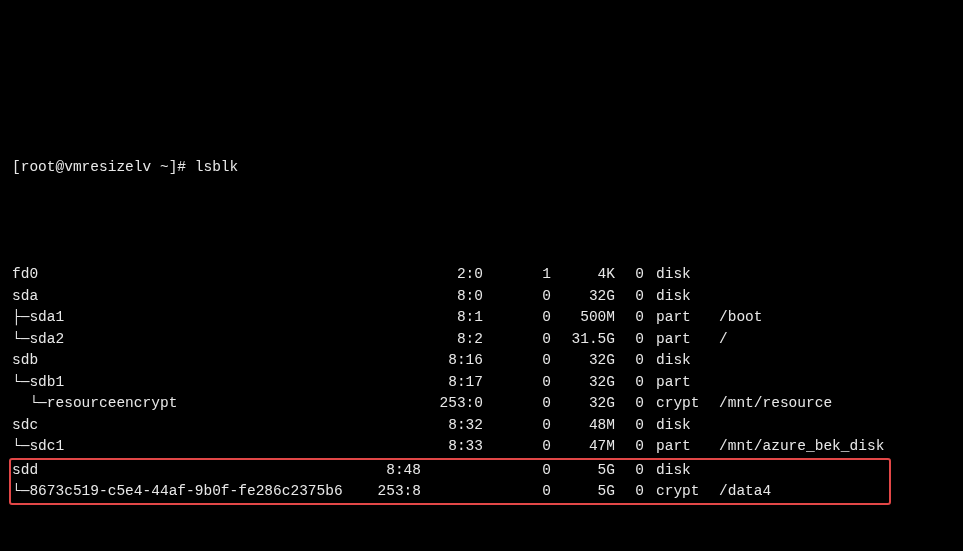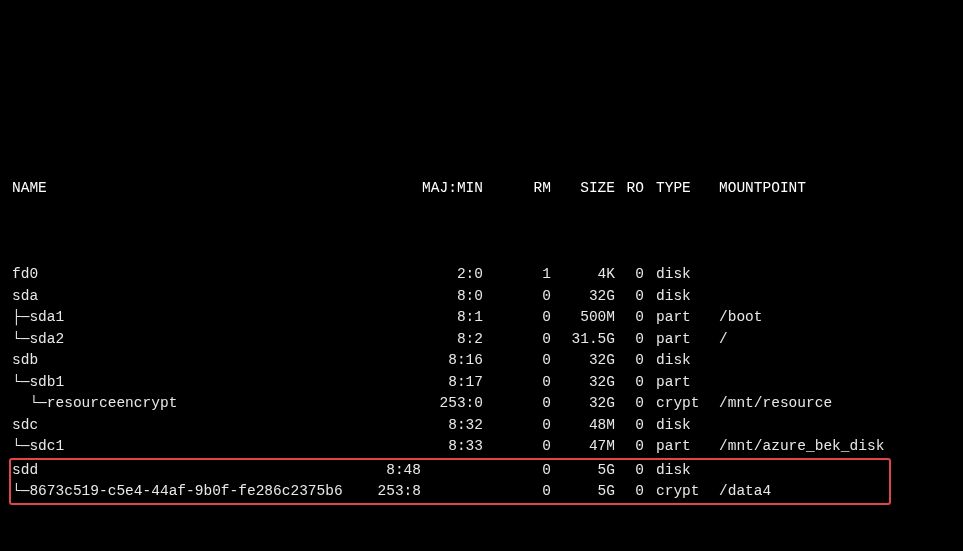--- a/index.html
+++ b/index.html
@@ -38,29 +38,21 @@
     }
     .header-row { color: #fff; }
   </style>
 </head>
 <body>
 
 
 
 <div id="terminal">
 
+  <div class="prompt-line">[root@vmresizelv ~]# lsblk</div>
 
-  <div class="row header-row">
-    <span class="c-nm">NAME</span>
-    <span class="c-mm">MAJ:MIN</span>
-    <span class="c-rm">RM</span>
-    <span class="c-sz">SIZE</span>
-    <span class="c-ro">RO</span>
-    <span class="c-tp">TYPE</span>
-    <span class="c-mp">MOUNTPOINT</span>
-  </div>
 
   <div id="rows-host"><div class="row"><span class="c-nm">fd0</span><span class="c-mm">2:0</span><span class="c-rm">1</span><span class="c-sz">4K</span><span class="c-ro">0</span><span class="c-tp">disk</span><span class="c-mp"></span></div><div class="row"><span class="c-nm">sda</span><span class="c-mm">8:0</span><span class="c-rm">0</span><span class="c-sz">32G</span><span class="c-ro">0</span><span class="c-tp">disk</span><span class="c-mp"></span></div><div class="row"><span class="c-nm">├─sda1</span><span class="c-mm">8:1</span><span class="c-rm">0</span><span class="c-sz">500M</span><span class="c-ro">0</span><span class="c-tp">part</span><span class="c-mp">/boot</span></div><div class="row"><span class="c-nm">└─sda2</span><span class="c-mm">8:2</span><span class="c-rm">0</span><span class="c-sz">31.5G</span><span class="c-ro">0</span><span class="c-tp">part</span><span class="c-mp">/</span></div><div class="row"><span class="c-nm">sdb</span><span class="c-mm">8:16</span><span class="c-rm">0</span><span class="c-sz">32G</span><span class="c-ro">0</span><span class="c-tp">disk</span><span class="c-mp"></span></div><div class="row"><span class="c-nm">└─sdb1</span><span class="c-mm">8:17</span><span class="c-rm">0</span><span class="c-sz">32G</span><span class="c-ro">0</span><span class="c-tp">part</span><span class="c-mp"></span></div><div class="row"><span class="c-nm">  └─resourceencrypt</span><span class="c-mm">253:0</span><span class="c-rm">0</span><span class="c-sz">32G</span><span class="c-ro">0</span><span class="c-tp">crypt</span><span class="c-mp">/mnt/resource</span></div><div class="row"><span class="c-nm">sdc</span><span class="c-mm">8:32</span><span class="c-rm">0</span><span class="c-sz">48M</span><span class="c-ro">0</span><span class="c-tp">disk</span><span class="c-mp"></span></div><div class="row"><span class="c-nm">└─sdc1</span><span class="c-mm">8:33</span><span class="c-rm">0</span><span class="c-sz">47M</span><span class="c-ro">0</span><span class="c-tp">part</span><span class="c-mp">/mnt/azure_bek_disk</span></div><div class="highlight-box"><div class="row"><span class="c-nm">sdd</span><span class="c-mm">8:48</span><span class="c-rm">0</span><span class="c-sz">5G</span><span class="c-ro">0</span><span class="c-tp">disk</span><span class="c-mp"></span></div><div class="row"><span class="c-nm">└─8673c519-c5e4-44af-9b0f-fe286c2375b6</span><span class="c-mm">253:8</span><span class="c-rm">0</span><span class="c-sz">5G</span><span class="c-ro">0</span><span class="c-tp">crypt</span><span class="c-mp">/data4</span></div></div></div>
 
 </div>
 
 
 
 
 </body></html>

